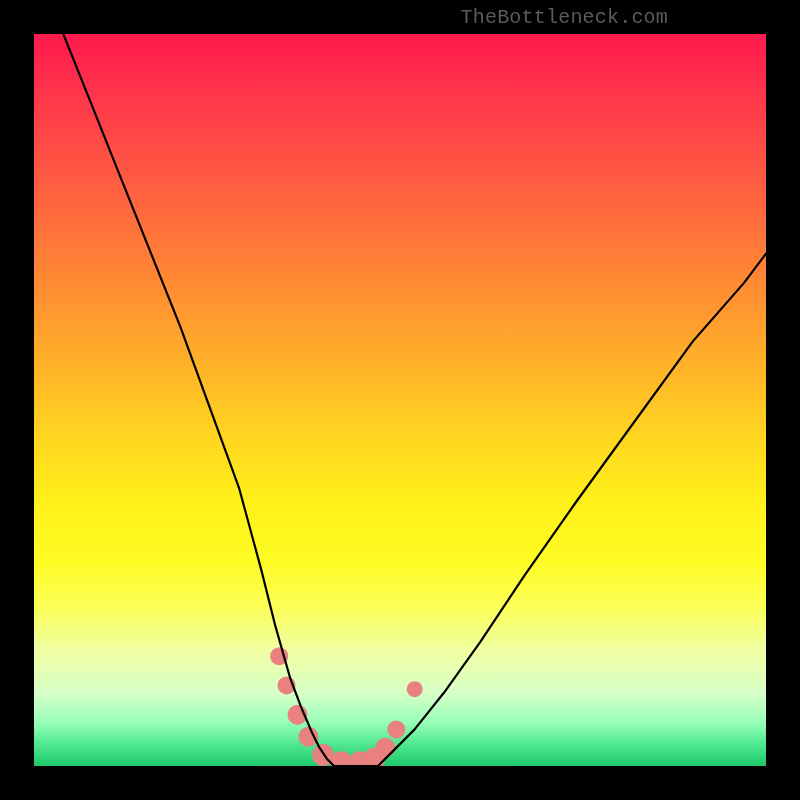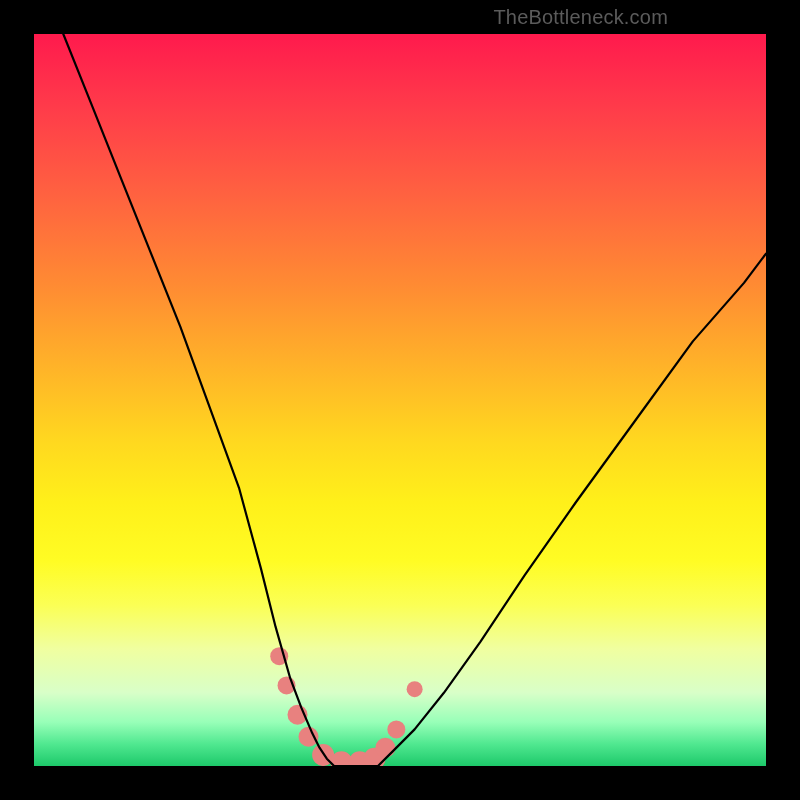--- a/index.html
+++ b/index.html
@@ -11,20 +11,21 @@
     overflow: hidden;
     font-family: Arial, sans-serif;
   }
   .frame {
     position: absolute;
     top: 0;
     left: 0;
     width: 680px;
     height: 800px;
     background: #000;
+    font-family: Liberation Mono, monospace;
   }
   .plot-area {
     position: absolute;
     top: 34px;
     left: 34px;
     width: 732px;
     height: 732px;
     background: linear-gradient(to bottom,
       #ff1a4d 0%,
       #ff3b4a 10%,

